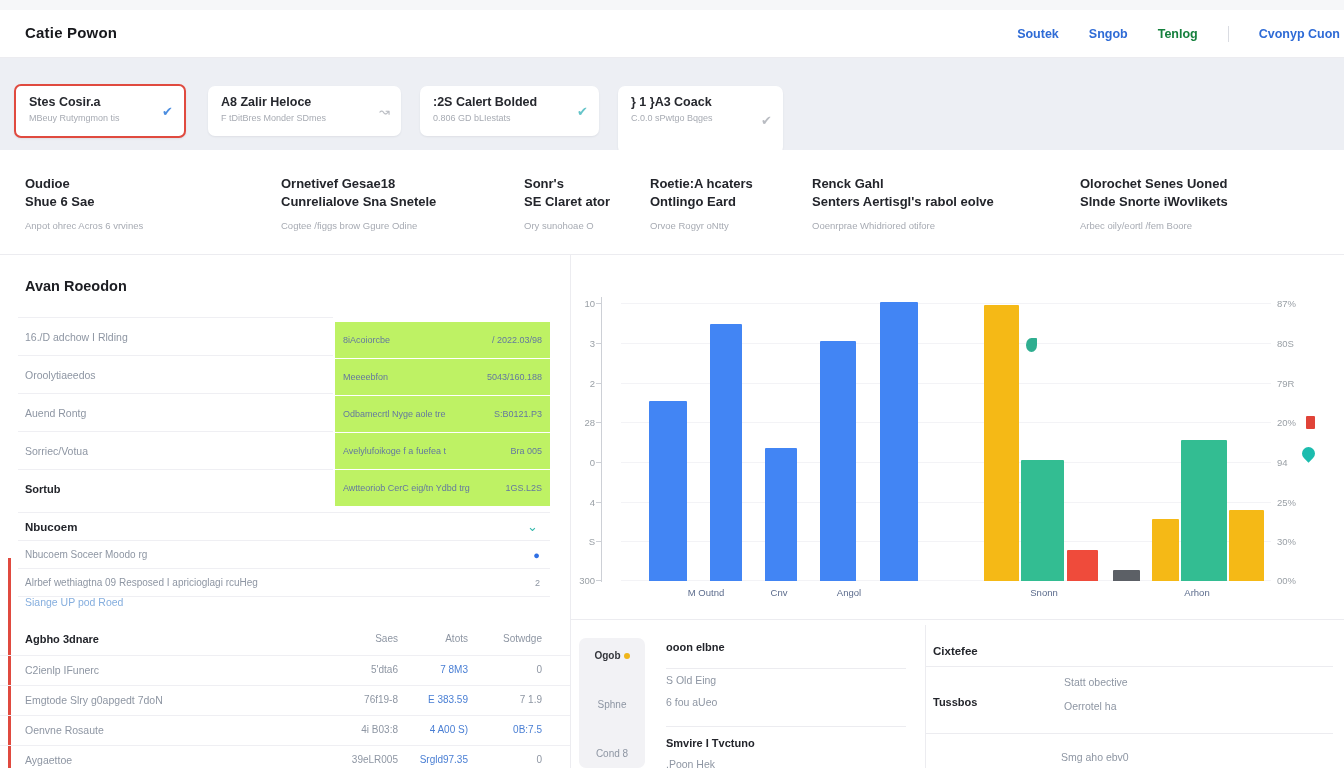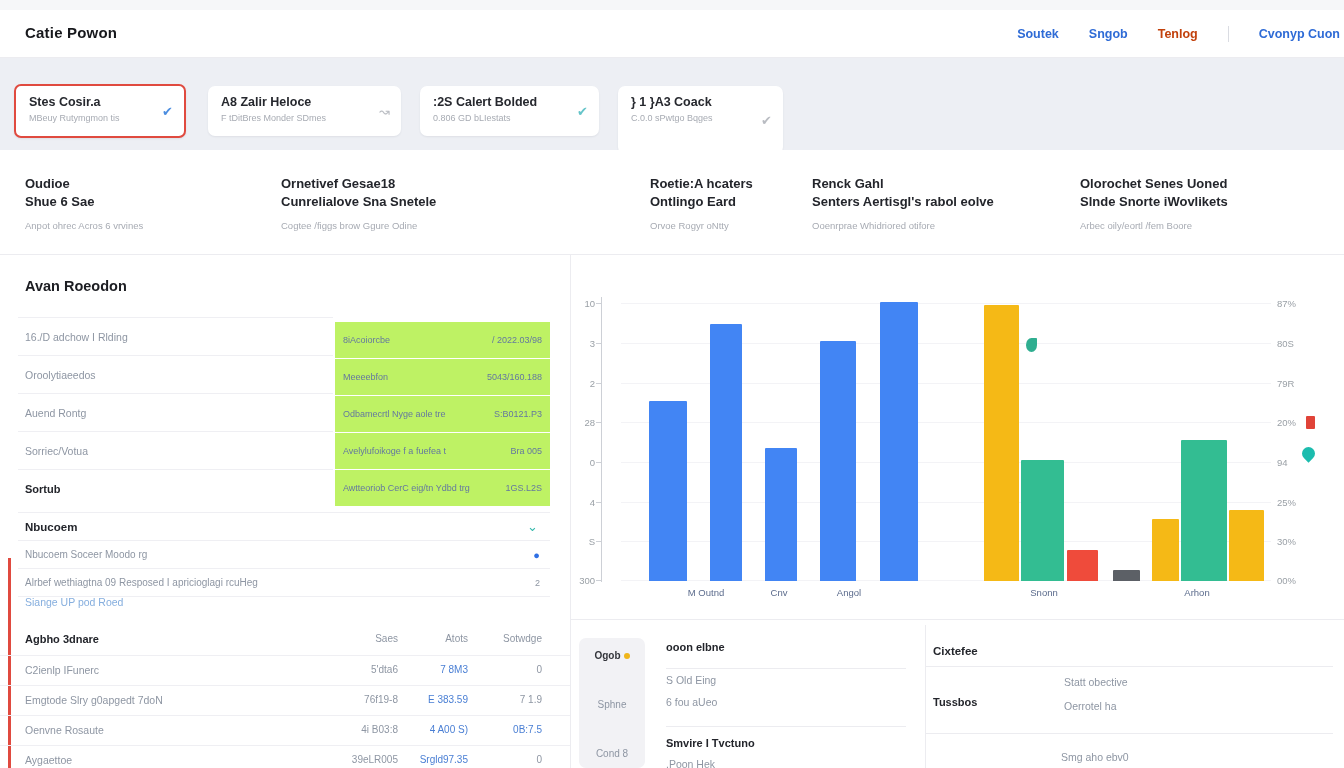--- a/index.html
+++ b/index.html
@@ -7,21 +7,21 @@
     font-family:"Liberation Sans", sans-serif; color:#23252b; }
   #root { position:relative; width:1344px; height:768px; background:#fff; }
 
   
   #top-strip { position:absolute; left:0; top:0; width:1344px; height:10px; background:#f6f7f9; }
   #header { position:absolute; left:0; top:10px; width:1344px; height:48px; background:#fff;
     border-bottom:1px solid #ececf0; }
   #logo { position:absolute; left:25px; top:14px; font-size:15px; font-weight:bold; color:#17181c; letter-spacing:.2px; }
   #nav { position:absolute; right:0; top:0; height:48px; display:flex; align-items:center; gap:30px; padding-right:4px; }
   .nav-link { font-size:12.5px; font-weight:bold; white-space:nowrap; cursor:pointer; }
-  .nav-blue { color:#2e6bd6; } .nav-red { color:#c2410c; }
+  .nav-blue { color:#2e6bd6; } .nav-red { color:#15803d; }
   .nav-sep { width:1px; height:16px; background:#dadce2; }
 
   
   #cards-band { position:absolute; left:0; top:58px; width:1344px; height:92px; background:#edeff4; }
   .card { position:absolute; background:#fff; border-radius:7px; box-shadow:0 1px 2px rgba(40,50,70,.08);
     padding:9px 12px 8px 13px; }
   .card.red-border { border:2px solid #e04a3f; }
   .card-title { font-size:12.5px; font-weight:bold; color:#26282e; white-space:nowrap; }
   .card-sub { font-size:9px; color:#a7abb3; margin-top:4px; white-space:nowrap; }
   .card-icon { position:absolute; right:11px; top:50%; transform:translateY(-50%); font-size:13px; }
@@ -171,20 +171,27 @@
           <div>Shue 6 Sae</div>
         </div>
         <div class="feature-sub">Anpot ohrec Acros 6 vrvines</div>
       </div>
       <div class="feature" style="left: 281px;">
         <div class="feature-title">
           <div>Ornetivef Gesae18</div>
           <div>Cunrelialove Sna Snetele</div>
         </div>
         <div class="feature-sub">Cogtee /figgs brow Ggure Odine</div>
+      </div>
+      <div class="feature" style="left: 524px;">
+        <div class="feature-title">
+          <div>Sonr's</div>
+          <div>SE Claret ator</div>
+        </div>
+        <div class="feature-sub">Ory sunohoae O</div>
       </div>
       <div class="feature" style="left: 650px;">
         <div class="feature-title">
           <div>Roetie:A hcaters</div>
           <div>Ontlingo Eard</div>
         </div>
         <div class="feature-sub">Orvoe Rogyr oNtty</div>
       </div>
       <div class="feature" style="left: 812px;">
         <div class="feature-title">

